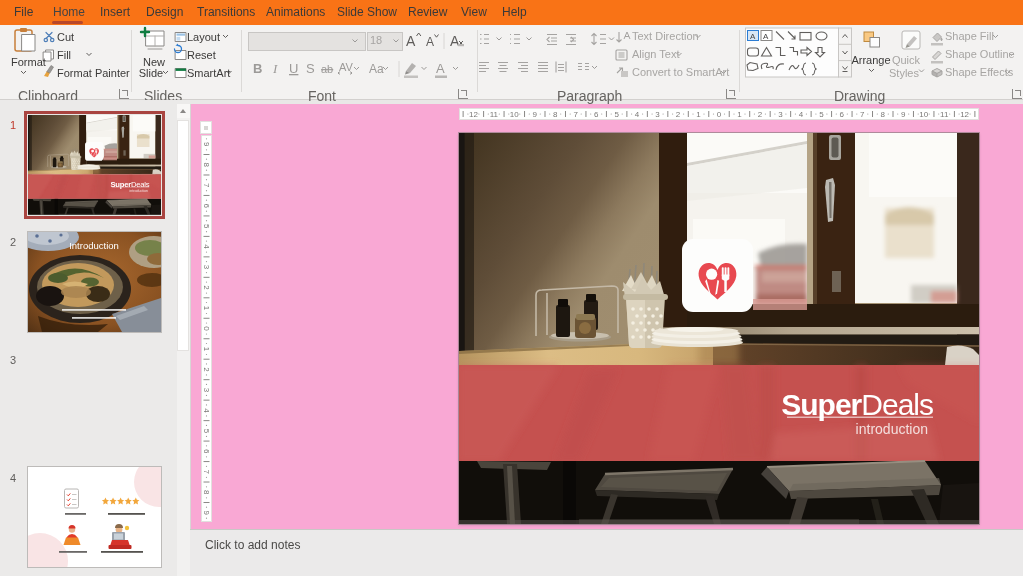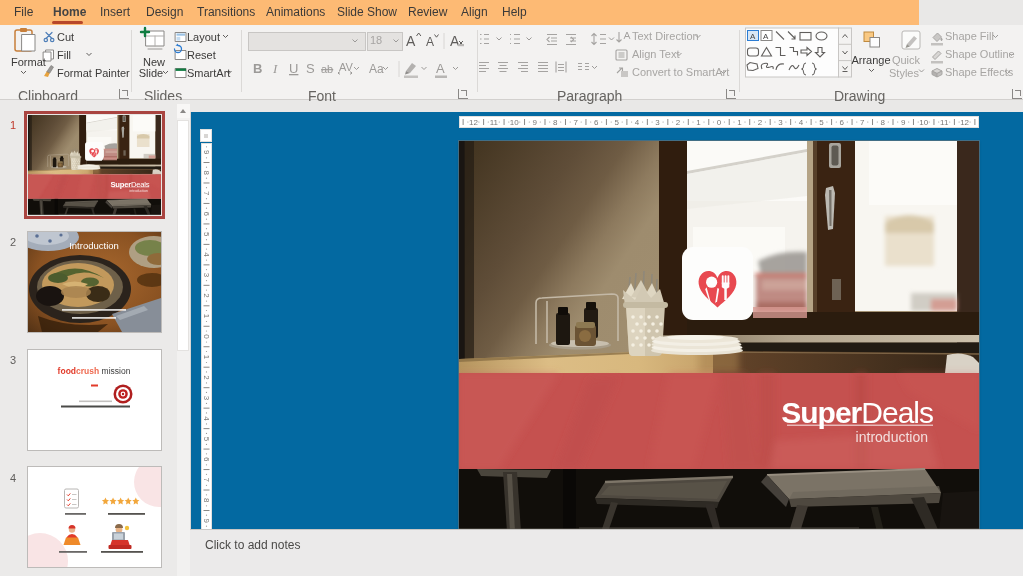--- a/index.html
+++ b/index.html
@@ -1,31 +1,31 @@
 <!DOCTYPE html>
 <html><head><meta charset="utf-8"><style>
 html,body{margin:0;padding:0}
 body{width:1023px;height:576px;overflow:hidden;position:relative;font-family:"Liberation Sans",sans-serif;background:#e9e8e7;-webkit-font-smoothing:antialiased}
 
-#tabs{position:absolute;left:0;top:0;width:919px;height:25px;background:#fdba74}
+#tabs{position:absolute;left:0;top:0;width:1023px;height:25px;background:#f97316}
 #tabs span{position:absolute;top:5px;font-size:12px;color:#3b3a39;white-space:nowrap}
-#tabs .home{font-weight:bold;color:#444}
+#tabs .home{font-weight:normal;color:#444}
 #tabs .uline{position:absolute;height:3px;background:#b7472a;border-radius:2px}
 
 #ribbon{position:absolute;left:0;top:25px;width:1023px;height:74px;background:#f3f2f1;border-bottom:1px solid #d2d0ce}
 .gsep{position:absolute;top:5px;width:1px;height:62px;background:#dbd9d7}
 .glabel{position:absolute;top:63px;font-size:14px;color:#666461;width:80px;text-align:left}
 .launch{position:absolute;top:64px;width:9px;height:9px;border-left:1px solid #8a8886;border-bottom:1px solid #8a8886}
 .launch:after{content:"";position:absolute;right:1px;top:1px;width:5px;height:5px;border-right:1px solid #8a8886;border-top:1px solid #8a8886}
 .btxt{position:absolute;font-size:11px;color:#3b3a39;white-space:nowrap;z-index:3}
 .gtxt{position:absolute;font-size:11px;color:#a7a5a3;white-space:nowrap;z-index:3}
 svg{display:block}
 
 #panel{position:absolute;left:0;top:100px;width:190px;height:476px;background:#ebeae9}
-#editor{position:absolute;left:190px;top:112px;width:833px;height:429px;background:#0369a1;border-left:1px solid #d8d6d4}
+#editor{position:absolute;left:190px;top:104px;width:833px;height:429px;background:#f9a8d4;border-left:1px solid #d8d6d4}
 #notes{position:absolute;left:190px;top:529px;width:833px;height:47px;background:#ebeaea;border-top:1px solid #c9c7c5}
 #notes div{position:absolute;left:15px;top:8px;font-size:12px;color:#4a4947}
 .thumb{position:absolute;left:28px;width:133px;height:100px;background:#fff;outline:1px solid #bdbbb9}
 .tnum{position:absolute;left:6px;width:14px;font-size:11px;color:#605e5c;text-align:center}
 
 #hruler{position:absolute;left:268px;top:4px;width:520px;height:12px;background:#fff;border:1px solid #e2e0de;box-sizing:border-box}
 #vruler{position:absolute;left:10px;top:31px;width:11px;height:387px;background:#fff;border:1px solid #e2e0de;box-sizing:border-box}
 
 #slide{position:absolute;left:268px;top:29px;width:520px;height:391px;background:#fff;box-shadow:0 0 0 1px rgba(120,118,115,.55),0 1px 3px rgba(0,0,0,.2)}
 
@@ -240,21 +240,21 @@
 
 <div id="tabs">
   <span style="left:14px">File</span>
   <span class="home" style="left:53px">Home</span>
   <span style="left:100px">Insert</span>
   <span style="left:146px">Design</span>
   <span style="left:197px">Transitions</span>
   <span style="left:266px">Animations</span>
   <span style="left:337px">Slide Show</span>
   <span style="left:408px">Review</span>
-  <span style="left:461px">Align</span>
+  <span style="left:461px">View</span>
   <span style="left:502px">Help</span>
   <span class="uline" style="left:52px;top:21px;width:31px"></span>
 </div>
 
 <div id="ribbon">
 
   <div class="gsep" style="left:131px"></div>
   <div class="gsep" style="left:241px"></div>
   <div class="gsep" style="left:477px"></div>
   <div class="gsep" style="left:739px"></div>
@@ -527,34 +527,20 @@
 <ellipse cx="22" cy="64" rx="14" ry="10" fill="#191310"></ellipse>
 <ellipse cx="70" cy="62" rx="12" ry="8" fill="#3a2c17"></ellipse>
 <path d="M34,52 q12,-5 26,0 q-10,8 -26,0" fill="#d6b273"></path>
 <ellipse cx="48" cy="60" rx="15" ry="6" fill="#a98450" opacity="0.85"></ellipse>
 <path d="M10,84 Q40,96 80,92 L70,100 L14,100 Z" fill="#301c0a" opacity="0.75"></path>
 <polygon points="84,82 133,66 133,100 94,100" fill="#878e98"></polygon>
 <polygon points="88,84 116,74 120,78 92,88" fill="#a3aab2"></polygon>
 <text x="66" y="17" font-size="9.5" fill="#fff" text-anchor="middle" font-family="Liberation Sans, sans-serif">Introduction</text>
 <rect x="34" y="77" width="64" height="1.8" fill="#fff" opacity="0.8"></rect>
 <rect x="44" y="85" width="44" height="1.8" fill="#fff" opacity="0.8"></rect>
-</svg>
-    </div>
-  <div class="thumb" style="top:250px">
-      <svg width="133" height="100" viewBox="0 0 133 100">
-<rect width="133" height="100" fill="#fff"></rect>
-<text x="66" y="23.5" font-size="8.5" text-anchor="middle" font-family="Liberation Sans, sans-serif"><tspan fill="#e23b2a" font-weight="bold">food</tspan><tspan fill="#ef6a50" font-weight="bold">crush</tspan><tspan fill="#3a3a3a"> mission</tspan></text>
-<rect x="63" y="34.5" width="7" height="2" fill="#e23b2a"></rect>
-<circle cx="95" cy="44" r="9.5" fill="#b01f1f"></circle>
-<circle cx="95" cy="44" r="7" fill="#fff"></circle>
-<circle cx="95" cy="44" r="4.8" fill="#c02020"></circle>
-<circle cx="95" cy="44" r="2.4" fill="#fff"></circle>
-<circle cx="95" cy="44" r="1.2" fill="#b01f1f"></circle>
-<rect x="51" y="50.5" width="33" height="1.6" fill="#c3c1bf"></rect>
-<rect x="33" y="55.5" width="69" height="2" fill="#4a4a48"></rect>
 </svg>
     </div>
   <div class="thumb" style="top:367px">
       <svg width="133" height="100" viewBox="0 0 133 100">
 <rect width="133" height="100" fill="#fff"></rect>
 <circle cx="131" cy="15" r="25" fill="#f9e4e5"></circle>
 <circle cx="12" cy="94" r="28" fill="#f9e4e5"></circle>
 <rect x="36.5" y="22" width="14" height="19" rx="1.5" fill="#fff" stroke="#b8b6b4" stroke-width="1"></rect>
 <g stroke="#e23b2a" stroke-width="1" fill="none">
 <path d="M39,27.5 l1.3,1.3 2,-2.4"></path>

